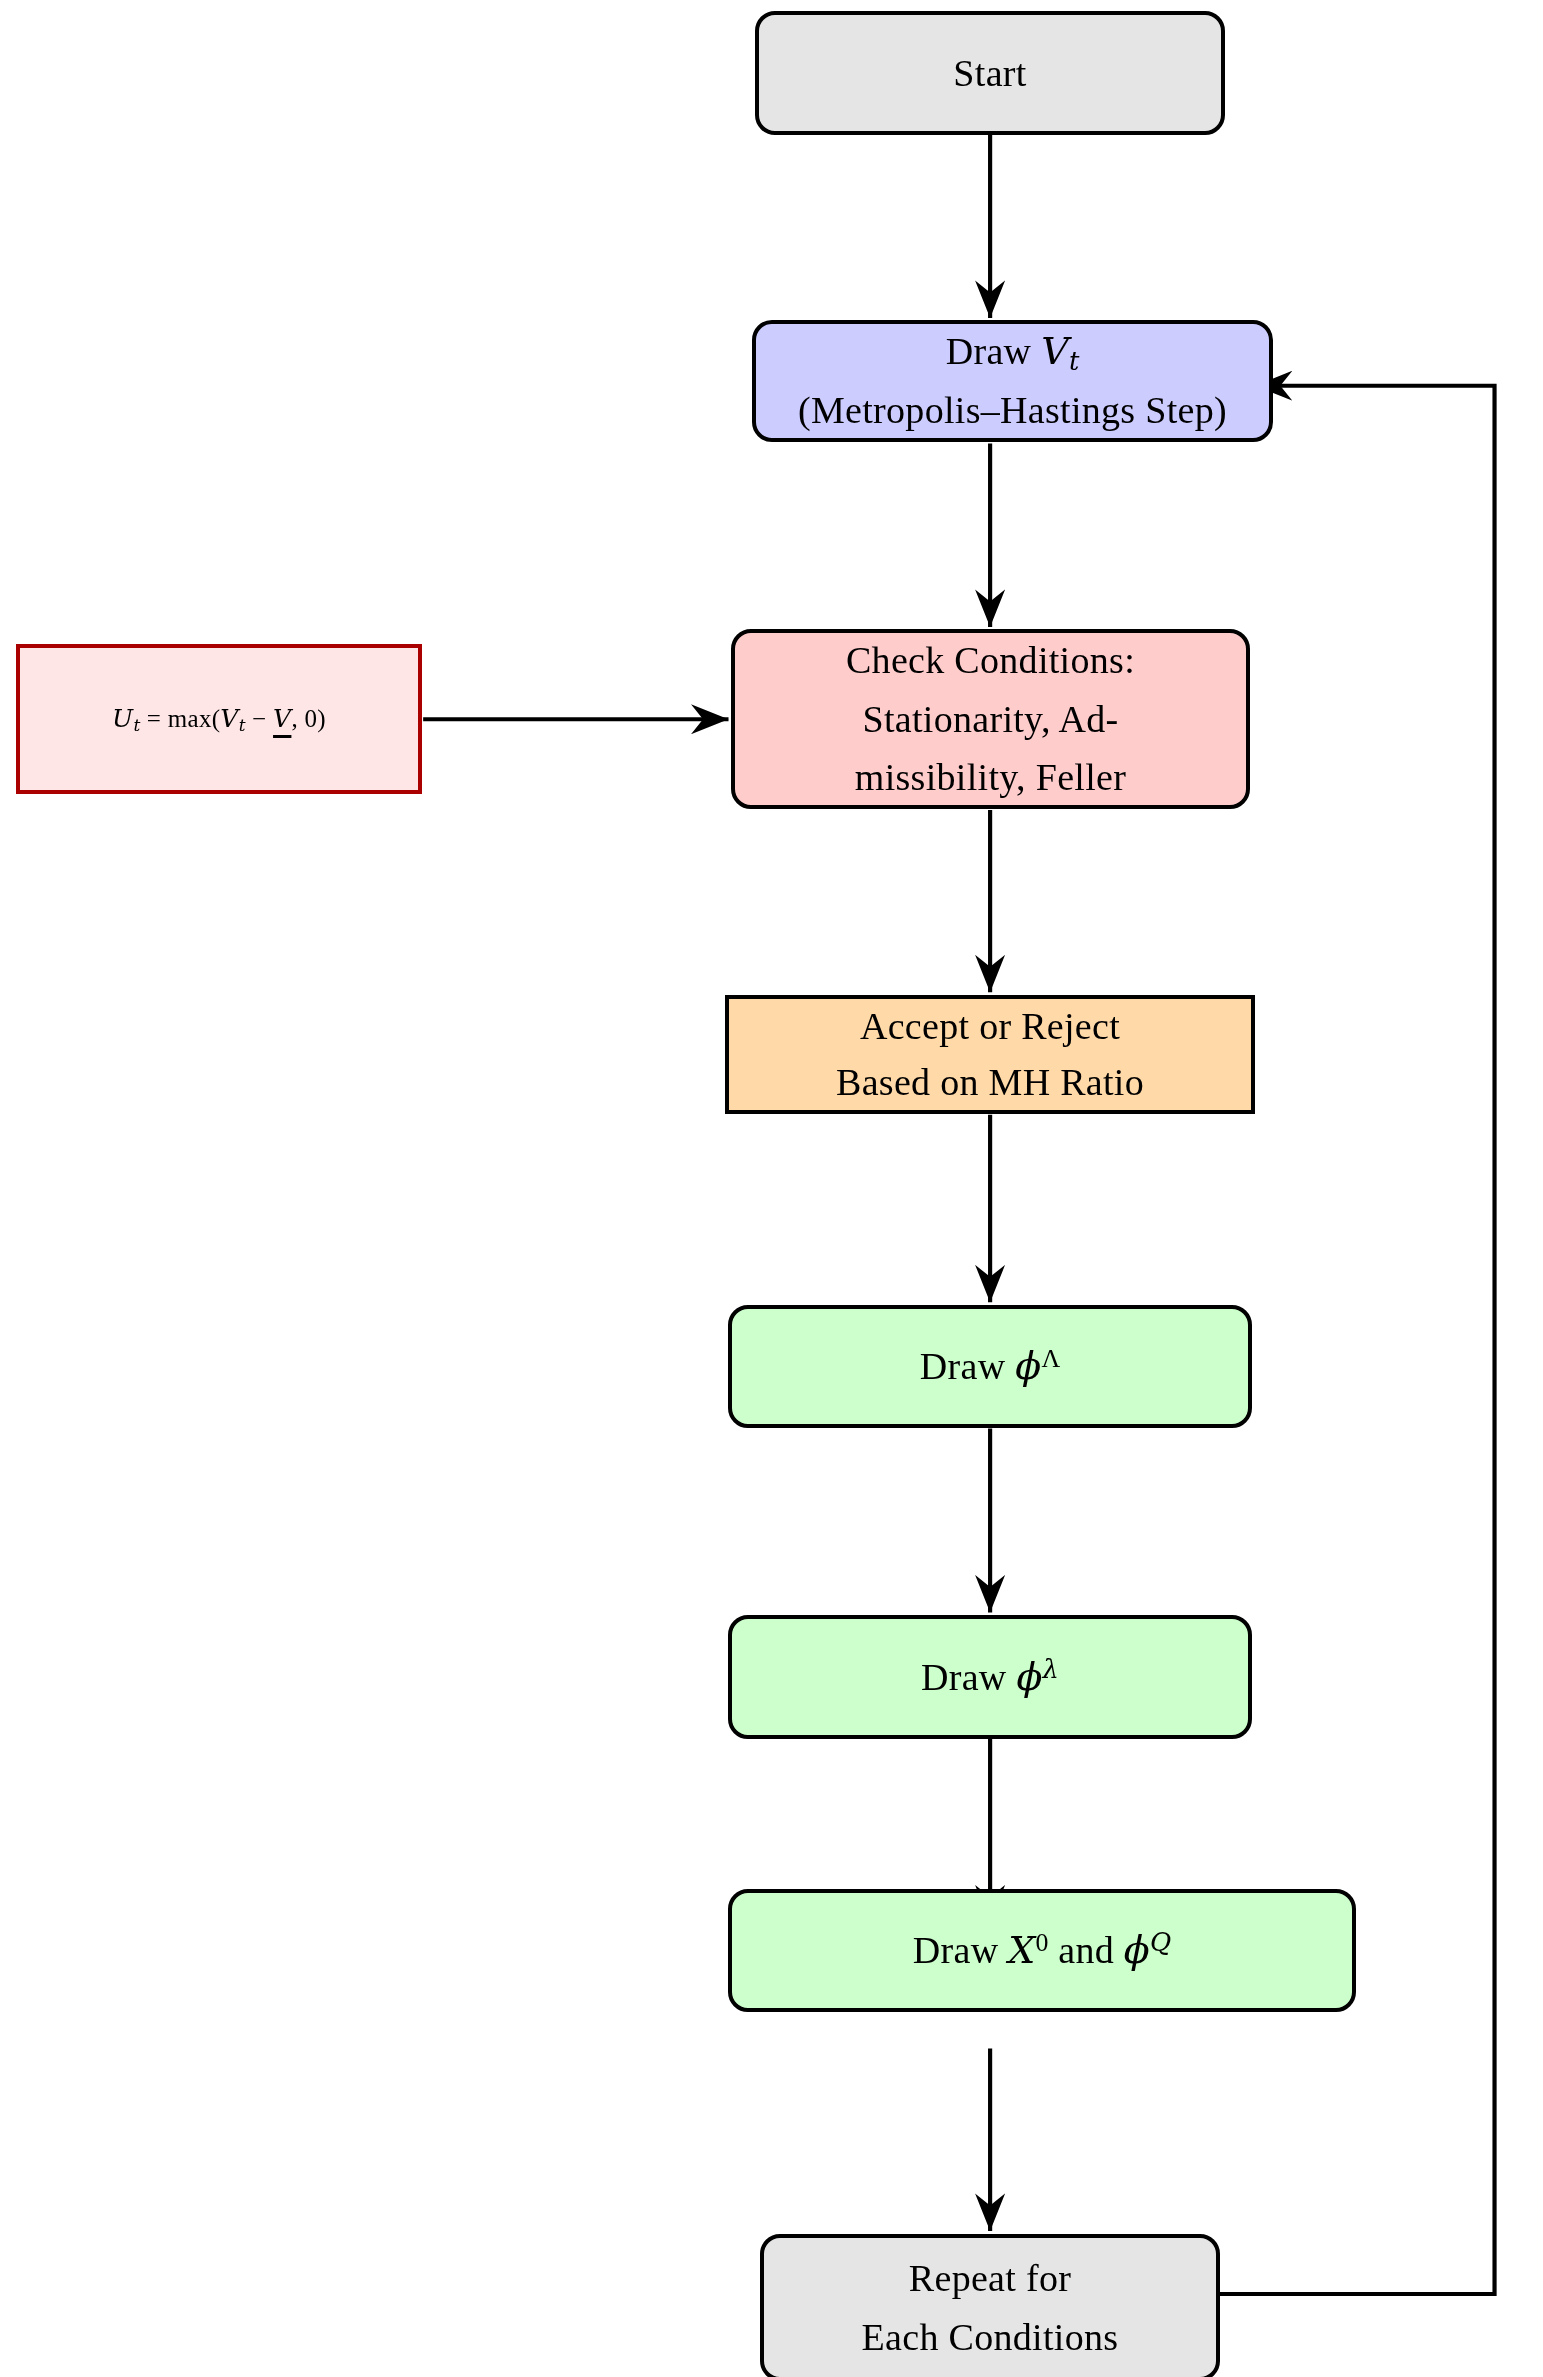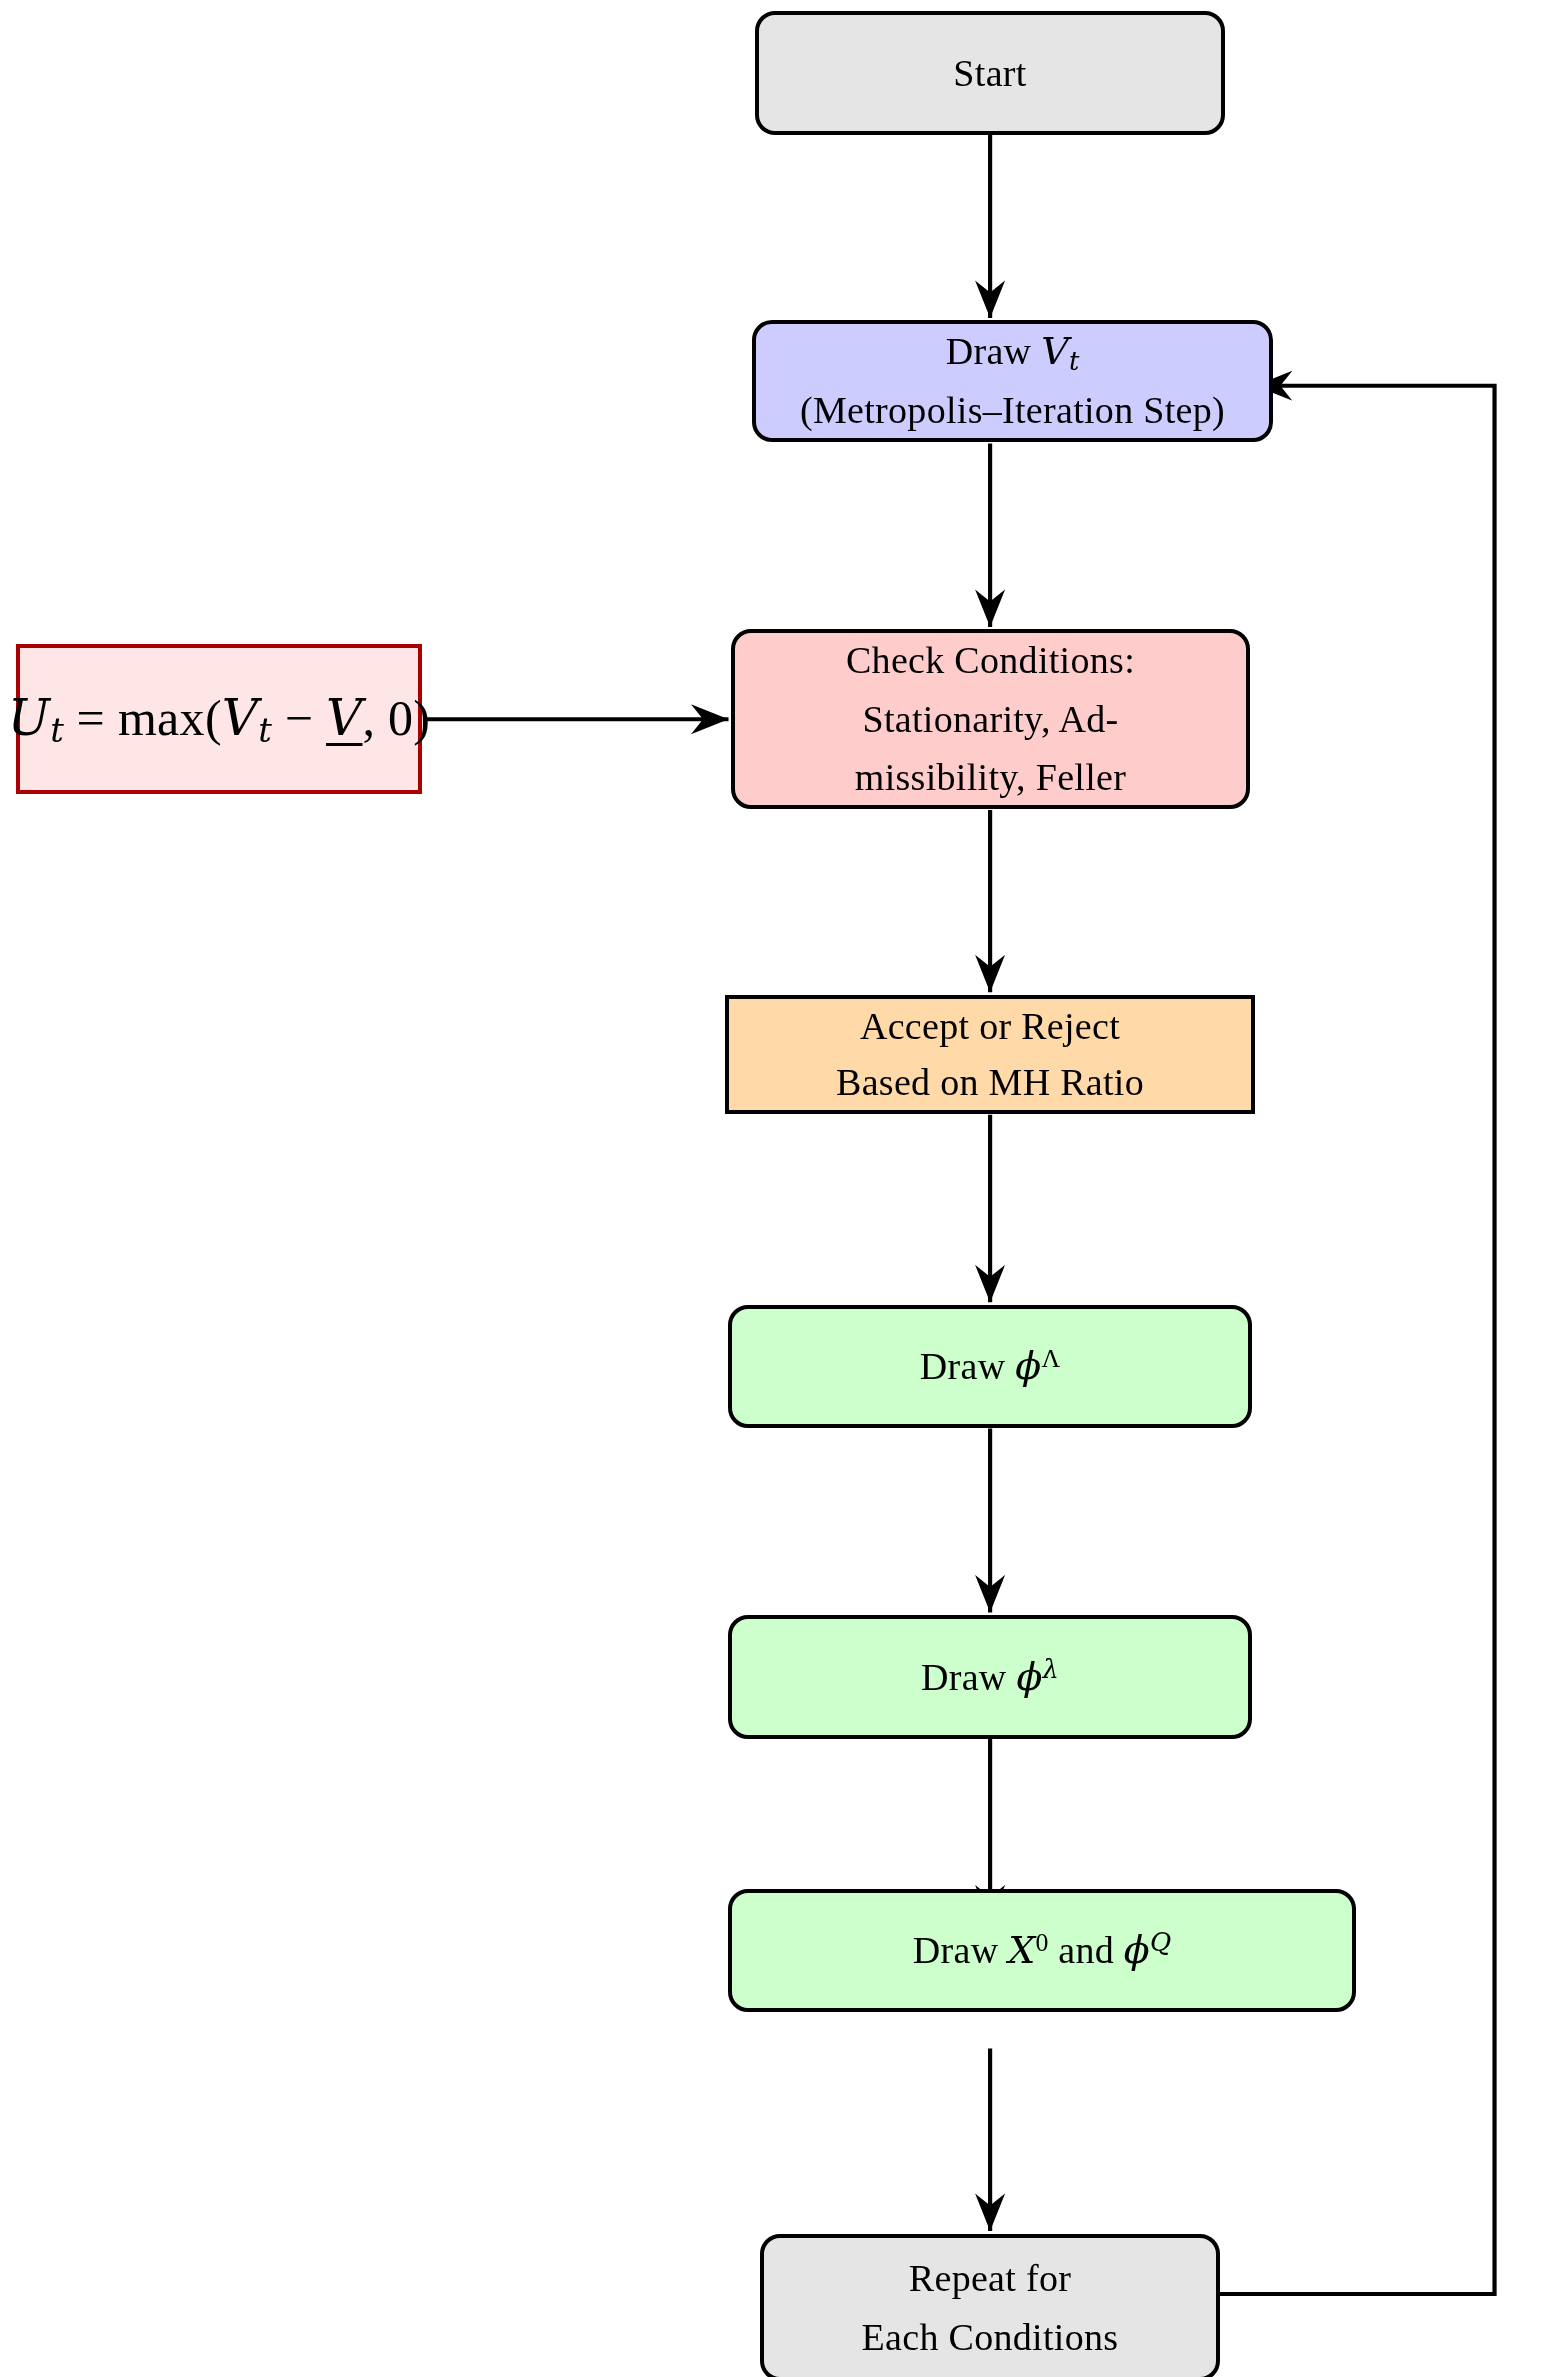--- a/index.html
+++ b/index.html
@@ -20,21 +20,21 @@
     align-items:center; justify-content:center; text-align:right;
     font-size:38px; line-height:1.55; letter-spacing:0.3px;
     border:4.2px solid var(--node-border,#000);
   }
   .rounded { border-radius:20px; }
 
   .n-start   { left:755px; top:11px;   width:470px;  height:124px; background:var(--gray-fill,#e5e5e5); }
   .n-drawvt  { left:731px; top:320px;  width:521px; height:122px; background:var(--purple-fill,#ccccff);margin-left:21px; }
   .n-check   { left:731px; top:629px; width:519px;  height:180px; background:var(--pink-fill,#ffcccc); }
   .n-formula { left:16px;   top:644px; width:406px;  height:150px; background:var(--formula-fill,#ffe6e6);
-               border:4.7px solid var(--formula-border,#aa0000); font-size:50px; }
+               border:4.7px solid var(--formula-border,#aa0000); font-size:25px; }
   .n-accept  { left:725px; top:995px; width:530px; height:119px; background:var(--orange-fill,#ffd9a8); line-height:1.45; }
   .n-phiL    { left:728px; top:1305px; width:524px; height:123px; background:var(--green-fill,#ccffcc); }
   .n-phil    { left:728px; top:1615px; width:524px; height:124px; background:var(--green-fill,#ccffcc); }
   .n-x0q     { left:728px; top:1889px; width:628px; height:123px; background:var(--green-fill,#ccffcc); }
   .n-repeat  { left:760px; top:2234px; width:460px;  height:147px; background:var(--gray-fill,#e5e5e5); }
 
   .var { font-style:italic; font-family:"DejaVu Serif","Liberation Serif",serif; }
   sub, sup { font-size:68%; letter-spacing:0; }
   sub { vertical-align:-0.22em; }
   sup { vertical-align:0.45em; }
@@ -62,21 +62,21 @@
     <line class="stroke" x1="1900" y1="3931" x2="1900" y2="4281" marker-end="url(#arrowhead)"></line>
     <path class="stroke" d="M 2340 4402 H 2868 V 740 H 2408" marker-end="url(#arrowhead)"></path>
   </svg>
 
   <div class="node rounded n-start">
     <div class="line">Start</div>
   </div>
 
   <div class="node rounded n-drawvt">
     <div class="line"><span>Draw </span><span class="var">V</span><sub class="var">t</sub></div>
-    <div class="line">(Metropolis–Iteration Step)</div>
+    <div class="line">(Metropolis–Hastings Step)</div>
   </div>
 
   <div class="node n-formula">
     <div class="line"><span class="var">U</span><sub class="var">t</sub><span> = max(</span><span class="var">V</span><sub class="var">t</sub><span> − </span><span class="var ubar">V</span><span>, 0)</span></div>
   </div>
 
   <div class="node rounded n-check">
     <div class="line">Check Conditions:</div>
     <div class="line">Stationarity, Ad-</div>
     <div class="line">missibility, Feller</div>

